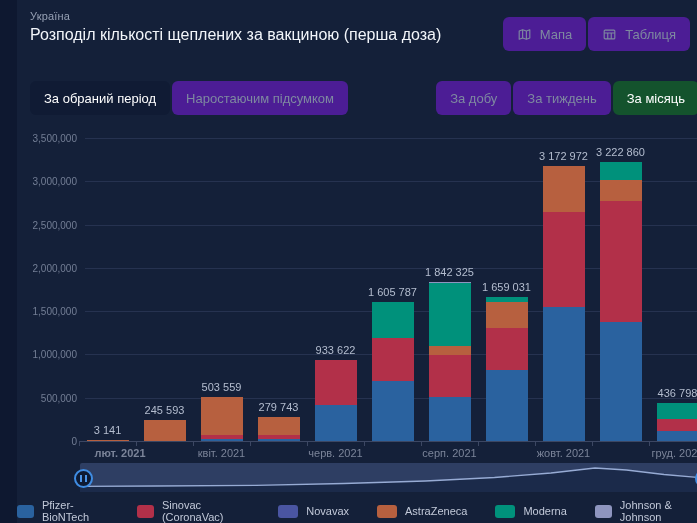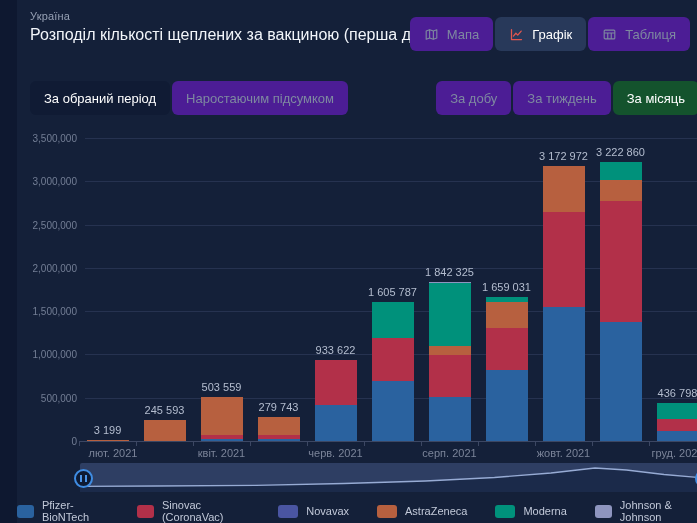--- a/index.html
+++ b/index.html
@@ -70,29 +70,20 @@
 
   <div class="seg-group view-group" id="view-group">
       <button class="seg-btn">
         <span class="ic">
           <svg width="15" height="15" viewBox="0 0 24 24" fill="none" stroke="currentColor" stroke-width="1.8" stroke-linejoin="round">
             <path d="M9 4.5 3.5 6.5v13l5.5-2 6 2 5.5-2v-13l-5.5 2-6-2z"></path>
             <path d="M9 4.5v13M15 6.5v13"></path>
           </svg>
         </span>
         <span>Мапа</span>
-      </button>
-      <button class="seg-btn active-view">
-        <span class="ic">
-          <svg width="15" height="15" viewBox="0 0 24 24" fill="none" stroke="#e2574f" stroke-width="2" stroke-linecap="round" stroke-linejoin="round">
-            <path d="M4 4v16h16"></path>
-            <path d="M7 14.5 11 10l3 3 5.5-6.5"></path>
-          </svg>
-        </span>
-        <span>Графік</span>
       </button>
       <button class="seg-btn">
         <span class="ic">
           <svg width="15" height="15" viewBox="0 0 24 24" fill="none" stroke="currentColor" stroke-width="1.8">
             <rect x="3.5" y="5" width="17" height="14" rx="1.5"></rect>
             <path d="M3.5 9.5h17M9.2 9.5V19M14.8 9.5V19"></path>
           </svg>
         </span>
         <span>Таблиця</span>
       </button>
@@ -139,28 +130,28 @@
       <div class="xtick" style="left: 176px; top: 442px;"></div>
       <div class="xtick" style="left: 233px; top: 442px;"></div>
       <div class="xtick" style="left: 290px; top: 442px;"></div>
       <div class="xtick" style="left: 347px; top: 442px;"></div>
       <div class="xtick" style="left: 404px; top: 442px;"></div>
       <div class="xtick" style="left: 461px; top: 442px;"></div>
       <div class="xtick" style="left: 518px; top: 442px;"></div>
       <div class="xtick" style="left: 575px; top: 442px;"></div>
       <div class="xtick" style="left: 632px; top: 442px;"></div>
       <div class="xtick" style="left: 689px; top: 442px;"></div>
-      <div class="x-label" style="left: 51px; top: 447px;">лют. 2021</div>
+      <div class="x-label" style="left: 58px; top: 447px; font-weight: bold;">лют. 2021</div>
       <div class="x-label" style="left: 159.5px; top: 447px;">квіт. 2021</div>
       <div class="x-label" style="left: 273.5px; top: 447px;">черв. 2021</div>
       <div class="x-label" style="left: 387.5px; top: 447px;">серп. 2021</div>
       <div class="x-label" style="left: 501.5px; top: 447px;">жовт. 2021</div>
       <div class="x-label" style="left: 615.5px; top: 447px;">груд. 2021</div>
       <div class="bar-seg" style="left: 69.5px; top: 439.5px; height: 1.5px; background: rgb(183, 96, 63);"></div>
-      <div class="bar-label" style="left: 44.5px; top: 423.5px;">3 199</div>
+      <div class="bar-label" style="left: 44.5px; top: 423.5px;">3 141</div>
       <div class="bar-seg" style="left: 126.5px; top: 419.739px; height: 21.2613px; background: rgb(183, 96, 63);"></div>
       <div class="bar-label" style="left: 101.5px; top: 403.739px;">245 593</div>
       <div class="bar-seg" style="left: 183.5px; top: 438.836px; height: 2.16429px; background: rgb(42, 98, 159);"></div>
       <div class="bar-seg" style="left: 183.5px; top: 434.94px; height: 3.89571px; background: rgb(178, 48, 73);"></div>
       <div class="bar-seg" style="left: 183.5px; top: 397.406px; height: 37.5338px; background: rgb(183, 96, 63);"></div>
       <div class="bar-label" style="left: 158.5px; top: 381.406px;">503 559</div>
       <div class="bar-seg" style="left: 240.5px; top: 439.269px; height: 1.73143px; background: rgb(42, 98, 159);"></div>
       <div class="bar-seg" style="left: 240.5px; top: 435.373px; height: 3.89571px; background: rgb(178, 48, 73);"></div>
       <div class="bar-seg" style="left: 240.5px; top: 416.782px; height: 18.5906px; background: rgb(183, 96, 63);"></div>
       <div class="bar-label" style="left: 215.5px; top: 400.782px;">279 743</div>

